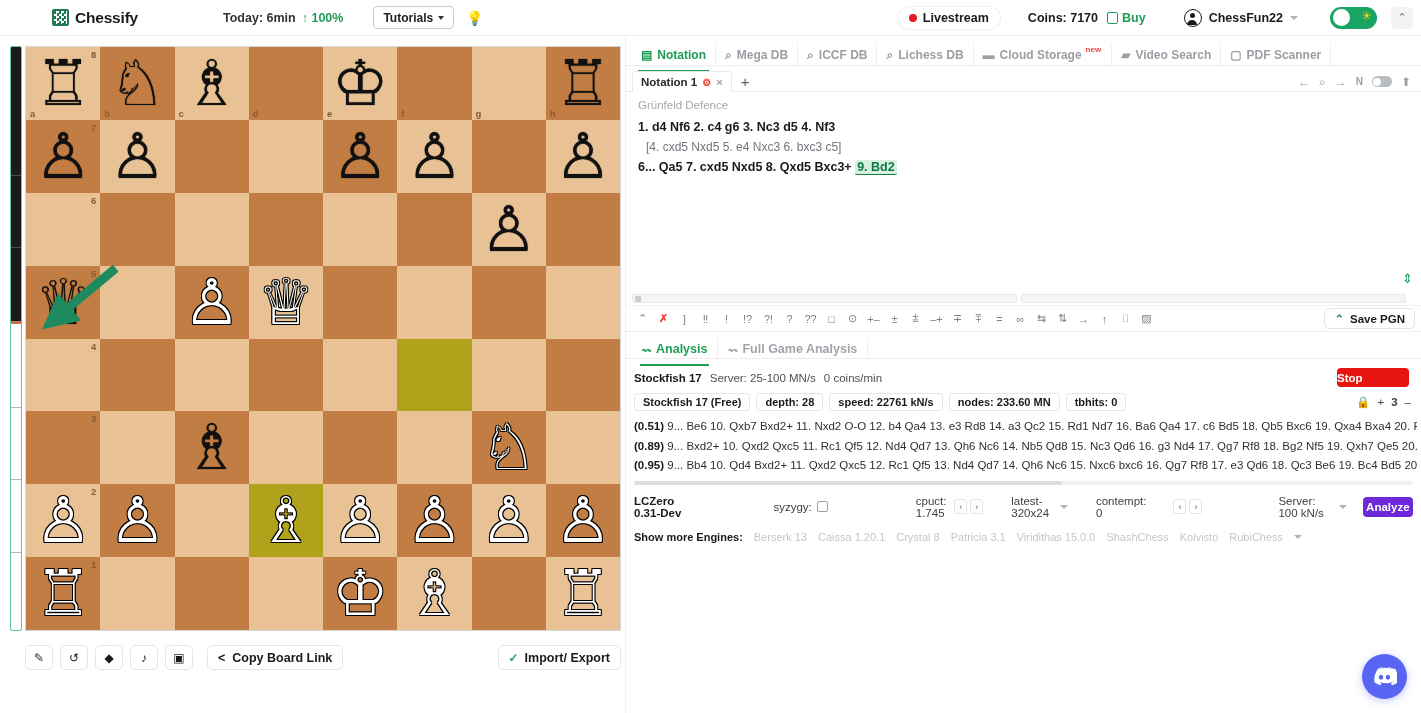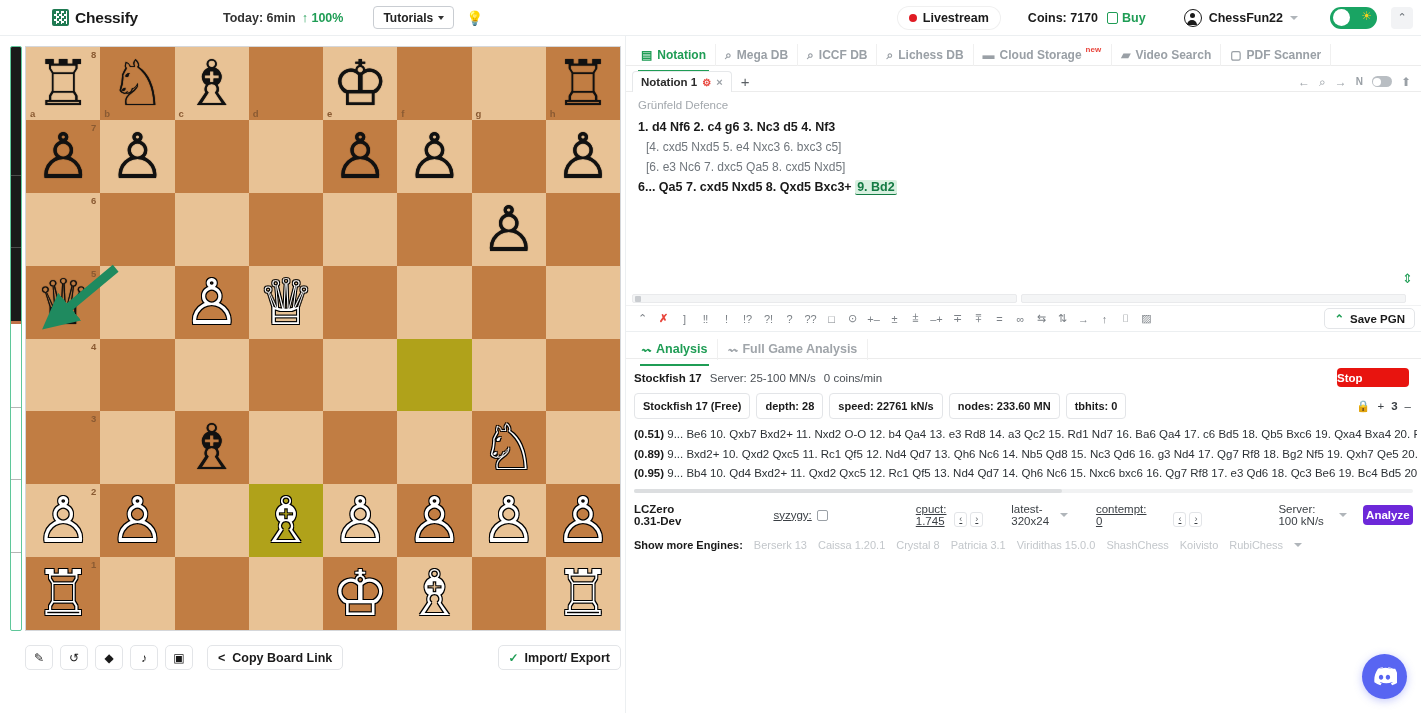--- a/index.html
+++ b/index.html
@@ -185,35 +185,35 @@
   .eng-name { font-size: 11.5px; font-weight: 700; color: #1a1a1a; }
   .eng-srv { font-size: 11.5px; color: #4a4f54; margin-left: 8px; }
   .eng-coins { font-size: 11.5px; color: #4a4f54; margin-left: 8px; }
   .stop-btn {
     margin-left: auto; width: 72px; height: 19px; border-radius: 4px; background: #e8140f;
     color: #fff; font-size: 11.5px; font-weight: 700; display: flex; align-items: center; justify-content: flex-start;
     cursor: pointer;
   }
   .chips-row { display: flex; align-items: center; gap: 6px; padding: 6px 10px 0 8px; }
   .chip {
-    height: 26px; padding: 0 8px; border: 1px solid #e3e5e8; border-radius: 4px; background: #fff;
+    height: 18px; padding: 0 8px; border: 1px solid #e3e5e8; border-radius: 4px; background: #fff;
     font-size: 11px; font-weight: 600; color: #1a1a1a; display: flex; align-items: center;
   }
   .chips-right { margin-left: auto; display: flex; align-items: center; gap: 7px; font-size: 11.5px; color: #3a3f44; }
 
   .lines { padding: 6px 4px 0 8px; }
   .line { font-size: 11.5px; color: #2c3135; line-height: 19.5px; white-space: nowrap; overflow: hidden; cursor: pointer; }
   .score { font-weight: 700; color: #1a1a1a; }
 
   .line-scroll { margin: 5px 8px 0 8px; height: 4px; background: #f1f2f3; border-radius: 2px; position: relative; }
   .line-scroll::after { content:""; position:absolute; left:0; top:0; height:4px; width:55%; background:#dcdee0; border-radius:2px; }
 
   .lczero-row { display: flex; align-items: center; gap: 16px; padding: 10px 8px 0 8px; }
   .lz-name { font-size: 11.5px; font-weight: 700; color: #1a1a1a; }
-  .lz-item { font-size: 11.5px; color: #3a3f44; display: flex; align-items: flex-end; gap: 5px; text-decoration: underline; }
+  .lz-item { font-size: 11.5px; color: #3a3f44; display: flex; align-items: center; gap: 5px; }
   .chkbox { width: 11px; height: 11px; border: 1px solid #9aa0a6; border-radius: 2px; background: #fff; cursor: pointer; }
   .stepper { display: flex; align-items: center; gap: 3px; }
   .step-b { width: 13px; height: 15px; border: 1px solid #e3e5e8; border-radius: 3px; background:#fff; font-size: 9px; color: #5a5f64; display:flex; align-items:center; justify-content:center; cursor:pointer; }
   .sel-mini { display: flex; align-items: center; gap: 4px; font-size: 11.5px; color: #3a3f44; cursor: pointer; }
   .analyze-btn {
     margin-left: auto; width: 72px; height: 20px; border-radius: 4px; background: #6d28d9;
     color: #fff; font-size: 11.5px; font-weight: 700; display: flex; align-items: center; justify-content: center; cursor: pointer;
   }
   .more-engines { display: flex; align-items: center; gap: 11px; padding: 12px 10px 0 8px; }
   .me-label { font-size: 11px; font-weight: 700; color: #1a1a1a; }
@@ -499,21 +499,20 @@
         <span class="mini-toggle"></span>
         <span>⬆</span>
       </div>
     </div>
 
     <div class="notation-body">
       <div class="opening-name">Grünfeld Defence</div>
       <div id="notationLines">
           <div class="mainline">1. d4  Nf6  2. c4  g6  3. Nc3  d5  4. Nf3</div>
           <div class="variation">[4. cxd5  Nxd5  5. e4  Nxc3  6. bxc3  c5]</div>
-          <div class="variation">[6. e3  Nc6  7. dxc5  Qa5  8. cxd5  Nxd5]</div>
           <div class="mainline">6... Qa5  7. cxd5  Nxd5  8. Qxd5  Bxc3+  <span class="mv-cur">9. Bd2</span></div>
         </div>
       <div class="updown">⇕</div>
     </div>
 
     <div class="hscroll-row">
       <div class="hscroll a"></div>
       <div class="hscroll b"></div>
     </div>
 

